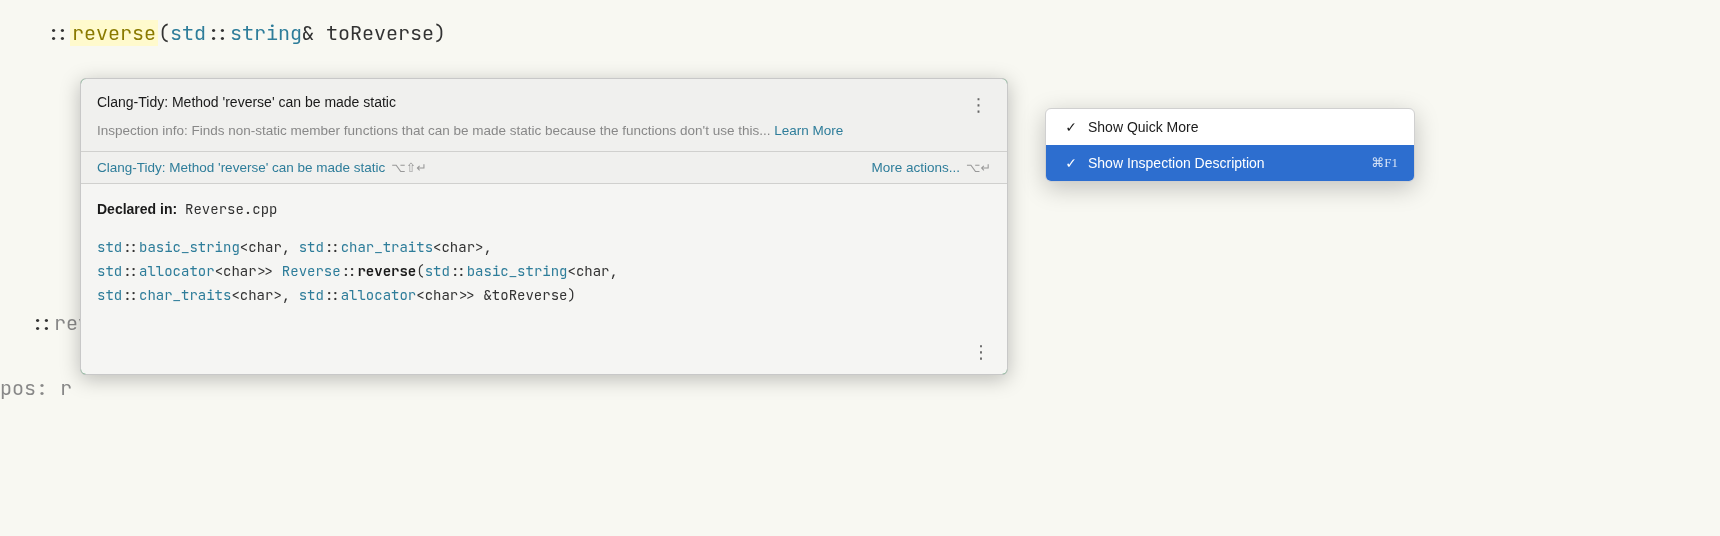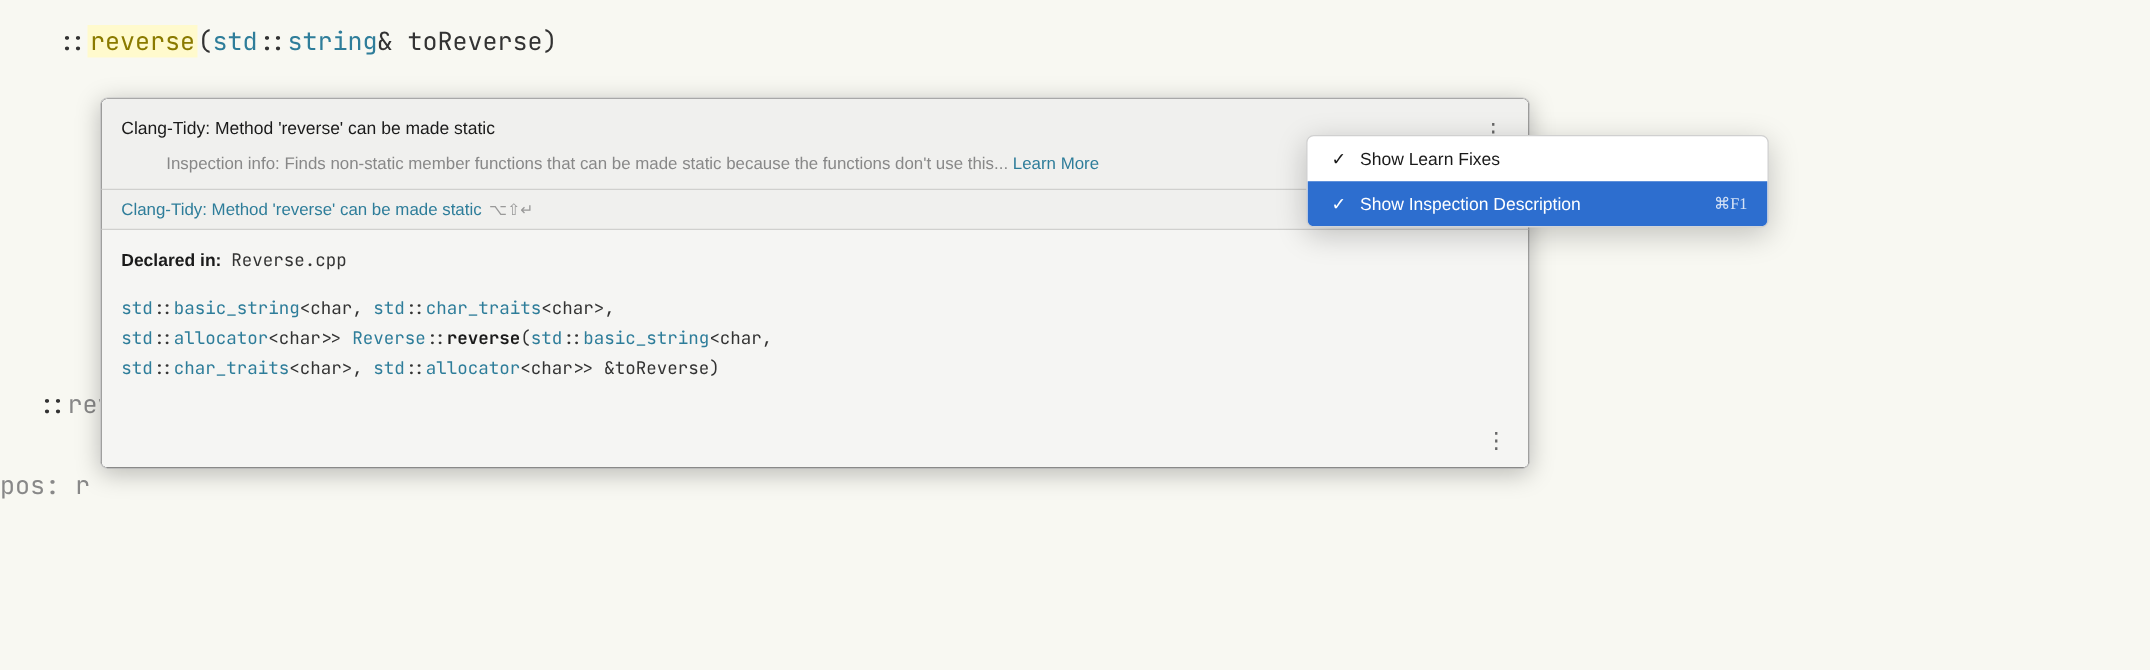--- a/index.html
+++ b/index.html
@@ -56,22 +56,22 @@
 
     .kw-reverse { color: #8a7a00; background: #fffacd; padding: 0 2px; }
     .kw-std { color: #2e7d9a; }
     .kw-string { color: #2e7d9a; }
 
     
     .popup-panel {
       position: absolute;
       top: 78px;
       left: 80px;
-      width: 1144px;
-      background: #000000;
+      width: 928px;
+      background: #15803d;
       border: 1px solid #c8c8c8;
       border-radius: 6px;
       box-shadow: 0 4px 20px rgba(0,0,0,0.25);
       overflow: hidden;
     }
 
     
     .popup-top {
       padding: 14px 16px 10px 16px;
       background: #f0f0ee;
@@ -103,21 +103,20 @@
       font-size: 18px;
       letter-spacing: 1px;
       flex-shrink: 0;
     }
 
     .popup-inspection-info {
       font-size: 13.5px;
       color: #888;
       margin-top: 4px;
       line-height: 1.5;
-      margin-left: 36px;
     }
 
     .popup-inspection-info .info-label {
       font-weight: 500;
       color: #888;
     }
 
     .learn-more-link {
       color: #2e7d9a;
       cursor: pointer;
@@ -323,21 +322,21 @@
       </div>
     </div>
     <div class="popup-bottom-more-icon">⋮</div>
   </div>
 </div>
 
 <div class="context-menu">
 
   <div class="menu-item">
     <span class="check-icon">✓</span>
-    <span class="menu-label">Show Learn Fixes</span>
+    <span class="menu-label">Show Quick More</span>
     <span class="menu-shortcut"></span>
   </div>
 
   <div class="menu-item selected">
     <span class="check-icon">✓</span>
     <span class="menu-label">Show Inspection Description</span>
     <span class="menu-shortcut shortcut-kbd">⌘F1</span>
   </div>
 
 </div>

